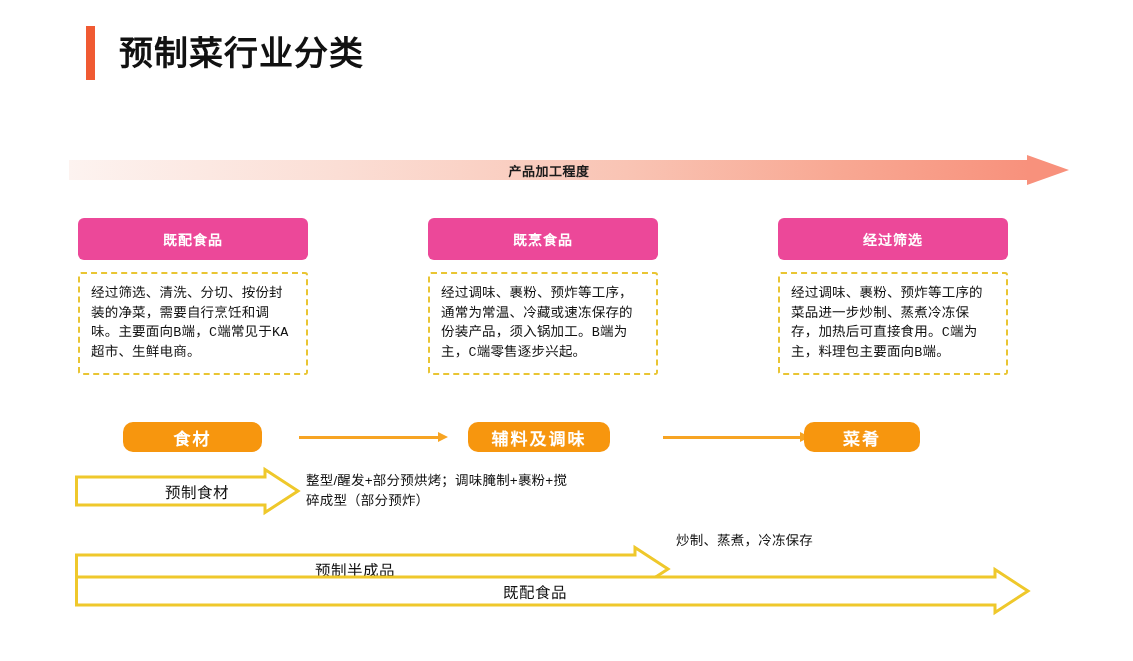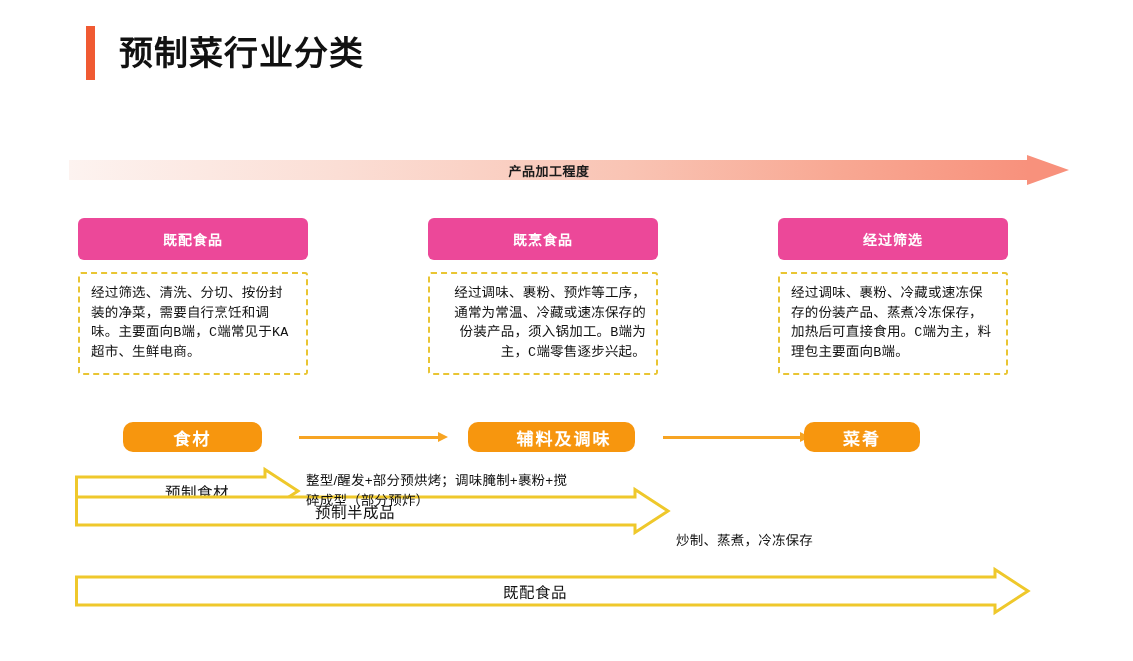--- a/index.html
+++ b/index.html
@@ -85,21 +85,21 @@
     letter-spacing: 0.5px;
   }
 
   
   .cat-col {
     position: absolute;
     top: 218px;
     width: 230px;
   }
   .cat-col.c1 { left: 78px; }
-  .cat-col.c2 { left: 428px; text-align: right; }
+  .cat-col.c2 { left: 428px; }
   .cat-col.c3 { left: 778px; }
 
   .cat-header {
     height: 42px;
     background: #ec4899;
     border-radius: 6px;
     display: flex;
     align-items: center;
     justify-content: center;
     color: #ffffff;
@@ -133,21 +133,21 @@
     border-radius: 10px;
     display: flex;
     align-items: center;
     justify-content: center;
     color: #ffffff;
     font-size: 17px;
     font-weight: 700;
     letter-spacing: 2px;
   }
   .flow-box.fb1 { left: 123px; width: 139px; }
-  .flow-box.fb2 { left: 468px; width: 142px; padding-left: 25px; }
+  .flow-box.fb2 { left: 468px; width: 142px; }
   .flow-box.fb3 { left: 804px; width: 116px; }
 
   .thin-arrow {
     position: absolute;
     top: 436px;
     height: 3px;
     background: #F7A423;
   }
   .thin-arrow.ta1 { left: 299px; width: 140px; }
   .thin-arrow.ta2 { left: 663px; width: 138px; }
@@ -178,21 +178,21 @@
     justify-content: center;
     font-size: 15.5px;
     font-weight: 400;
     color: #111111;
     letter-spacing: 0.5px;
     white-space: nowrap;
   }
 
   .ba1 { left: 75px; top: 468px; width: 225px; }
   .ba1 .ba-label { left: 0; width: 190px; padding-left: 27px; }
-  .ba2 { left: 75px; top: 488px; width: 595px; }
+  .ba2 { left: 75px; top: 546px; width: 595px; }
   .ba2 .ba-label { left: 0; width: 560px; }
   .ba3 { left: 75px; top: 568px; width: 955px; }
   .ba3 .ba-label { left: 0; width: 920px; }
 
   
   .note {
     position: absolute;
     font-size: 13.5px;
     font-weight: 400;
     line-height: 1.45;
@@ -226,21 +226,21 @@
 <div class="cat-col c2">
   <div class="cat-header">既烹食品</div>
   <div class="cat-body">
     <p>经过调味、裹粉、预炸等工序，通常为常温、冷藏或速冻保存的份装产品，须入锅加工。B端为主，C端零售逐步兴起。</p>
   </div>
 </div>
 
 <div class="cat-col c3">
   <div class="cat-header">经过筛选</div>
   <div class="cat-body">
-    <p>经过调味、裹粉、冷藏或速冻保存的份装产品、蒸煮冷冻保存，加热后可直接食用。C端为主，料理包主要面向B端。</p>
+    <p>经过调味、裹粉、预炸等工序的菜品进一步炒制、蒸煮冷冻保存，加热后可直接食用。C端为主，料理包主要面向B端。</p>
   </div>
 </div>
 
 <div class="flow-box fb1">食材</div>
 <div class="thin-arrow ta1"></div>
 <div class="flow-box fb2">辅料及调味</div>
 <div class="thin-arrow ta2"></div>
 <div class="flow-box fb3">菜肴</div>
 
 <div class="block-arrow ba1">

